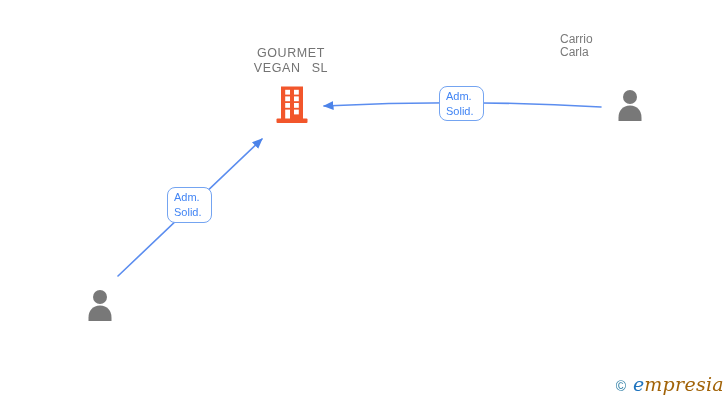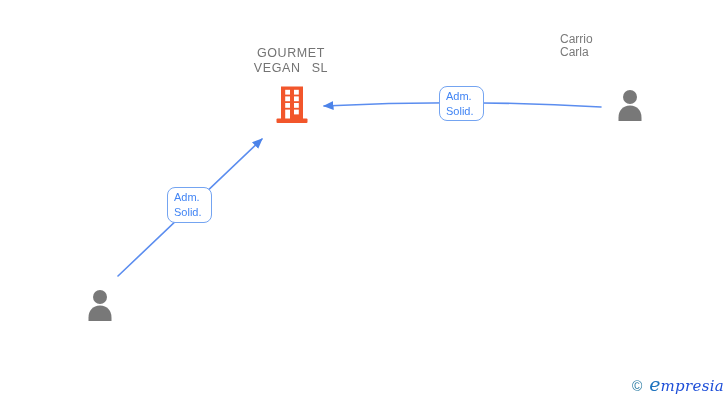--- a/index.html
+++ b/index.html
@@ -93,22 +93,22 @@
   }
   .brand .wordmark {
     font-family: "DejaVu Serif", serif;
     font-style: italic;
   }
   .brand .brand-e {
     color: #1e73be;
     font-size: 19px;
   }
   .brand .brand-rest {
-    color: #1d4ed8;
-    font-size: 15px;
+    color: #a16207;
+    font-size: 19px;
     letter-spacing: 0.3px;
   }
 </style>
 </head>
 <body>
 
 <div class="canvas">
 
   <svg class="edges-layer" width="728" height="400" viewBox="0 0 728 400">
     <defs>

